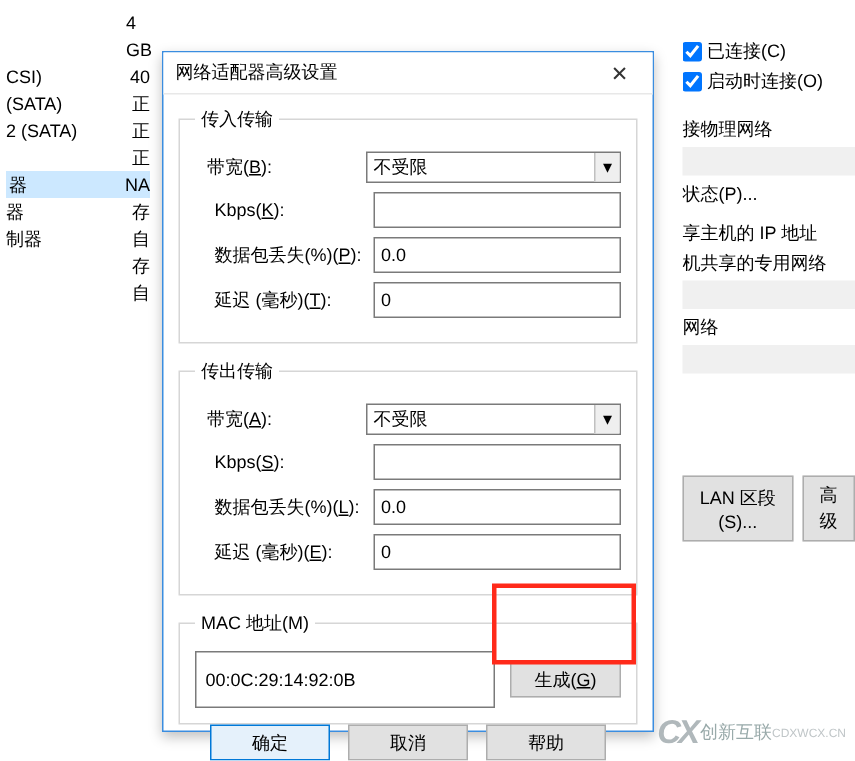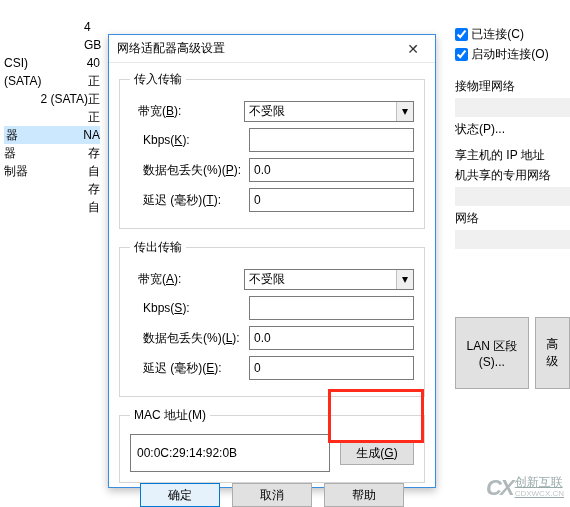--- a/index.html
+++ b/index.html
@@ -11,21 +11,21 @@
       height: 507px;
       position: relative;
       overflow: hidden;
       color: #000;
     }
     .bg-left {
       position: absolute;
       left: 0; top: 0;
       width: 100px;
       padding-left: 4px;
-      padding-top: 18px;
+      padding-top: 6px;
       line-height: 18px;
     }
     .bg-left .tree-item { padding-left: 0; }
     .bg-left .sel { background: #cce8ff; }
     .bg-right {
       position: absolute;
       right: 0; top: 0;
       width: 115px;
       padding-top: 24px;
       line-height: 20px;
@@ -39,21 +39,21 @@
       margin-bottom: 2px;
     }
     .bg-right .btn-row {
       display: flex;
       gap: 6px;
       margin-top: 6px;
     }
     .bg-right .small-btn {
       border: 1px solid #adadad;
       background: #e1e1e1;
-      padding: 18px 8px;
+      padding: 4px 8px;
       font-size: 12px;
     }
     
     .dialog {
       position: absolute;
       left: 108px;
       top: 34px;
       width: 328px;
       height: 454px;
       background: #fff;
@@ -204,21 +204,21 @@
   <div class="tree-item" style="padding-left:80px;">4 GB</div>
   <div style="display:flex;">
     <span style="width:84px;">CSI)</span>
       <span>40</span>
   </div>
   <div style="display:flex;">
     <span style="width:84px;">(SATA)</span>
       <span>正</span>
   </div>
   <div style="display:flex;">
-    <span style="width:84px;text-align:right;">2 (SATA)</span>
+    <span style="width:84px;">2 (SATA)</span>
       <span>正</span>
   </div>
   <div style="display:flex;">
       <span style="width:84px;"></span>
       <span>正</span>
     </div>
   <div class="sel" style="display:flex;">
     <span style="width:84px;padding-left:2px;">器</span>
       <span>NA</span>
   </div>
@@ -330,17 +330,17 @@
     <div class="dlg-buttons">
       <button class="btn primary">确定</button>
       <button class="btn">取消</button>
       <button class="btn">帮助</button>
     </div>
   </div>
 </div>
 
 <div class="logo">
   <span class="mark">CX</span>
-  <span style="display:flex;flex-direction:column;line-height:11px;text-decoration:underline;">
+  <span style="display:flex;flex-direction:row;line-height:11px;">
     <span>创新互联</span>
     <span style="font-size:8px;color:#c0c6c8;">CDXWCX.CN</span>
   </span>
 </div>
 
 </body></html>

